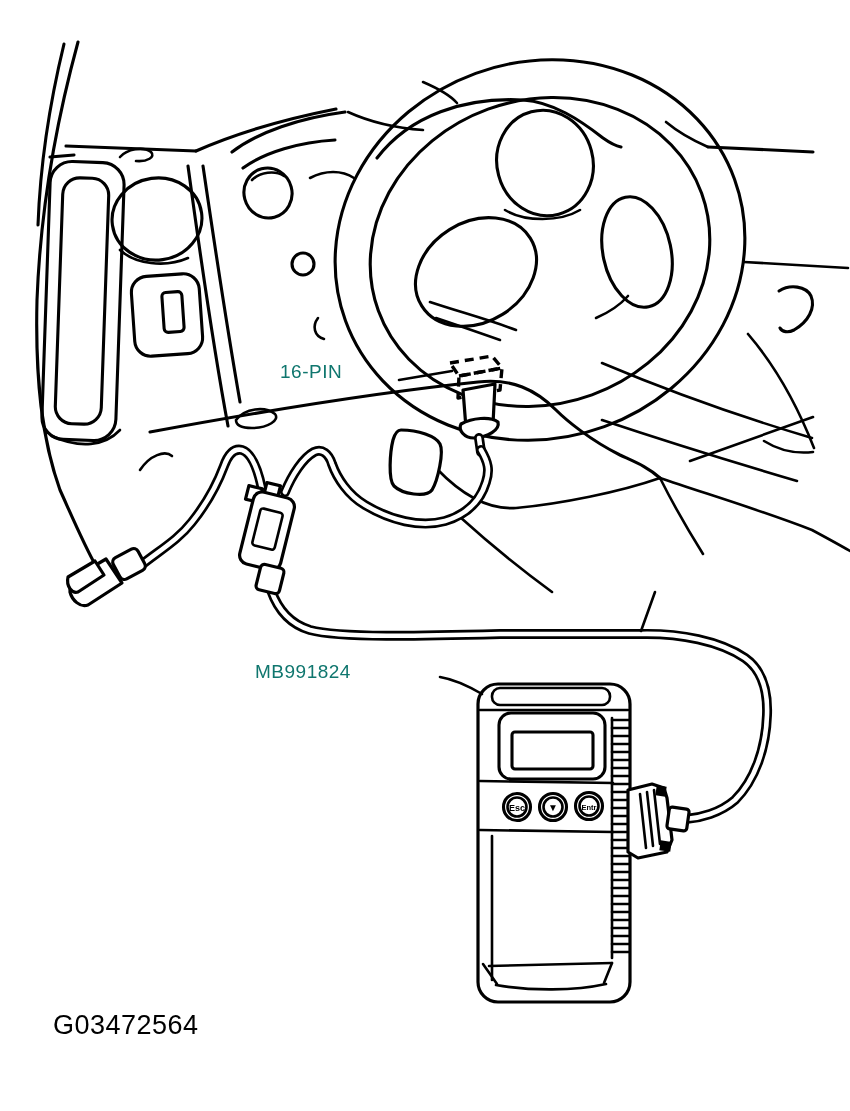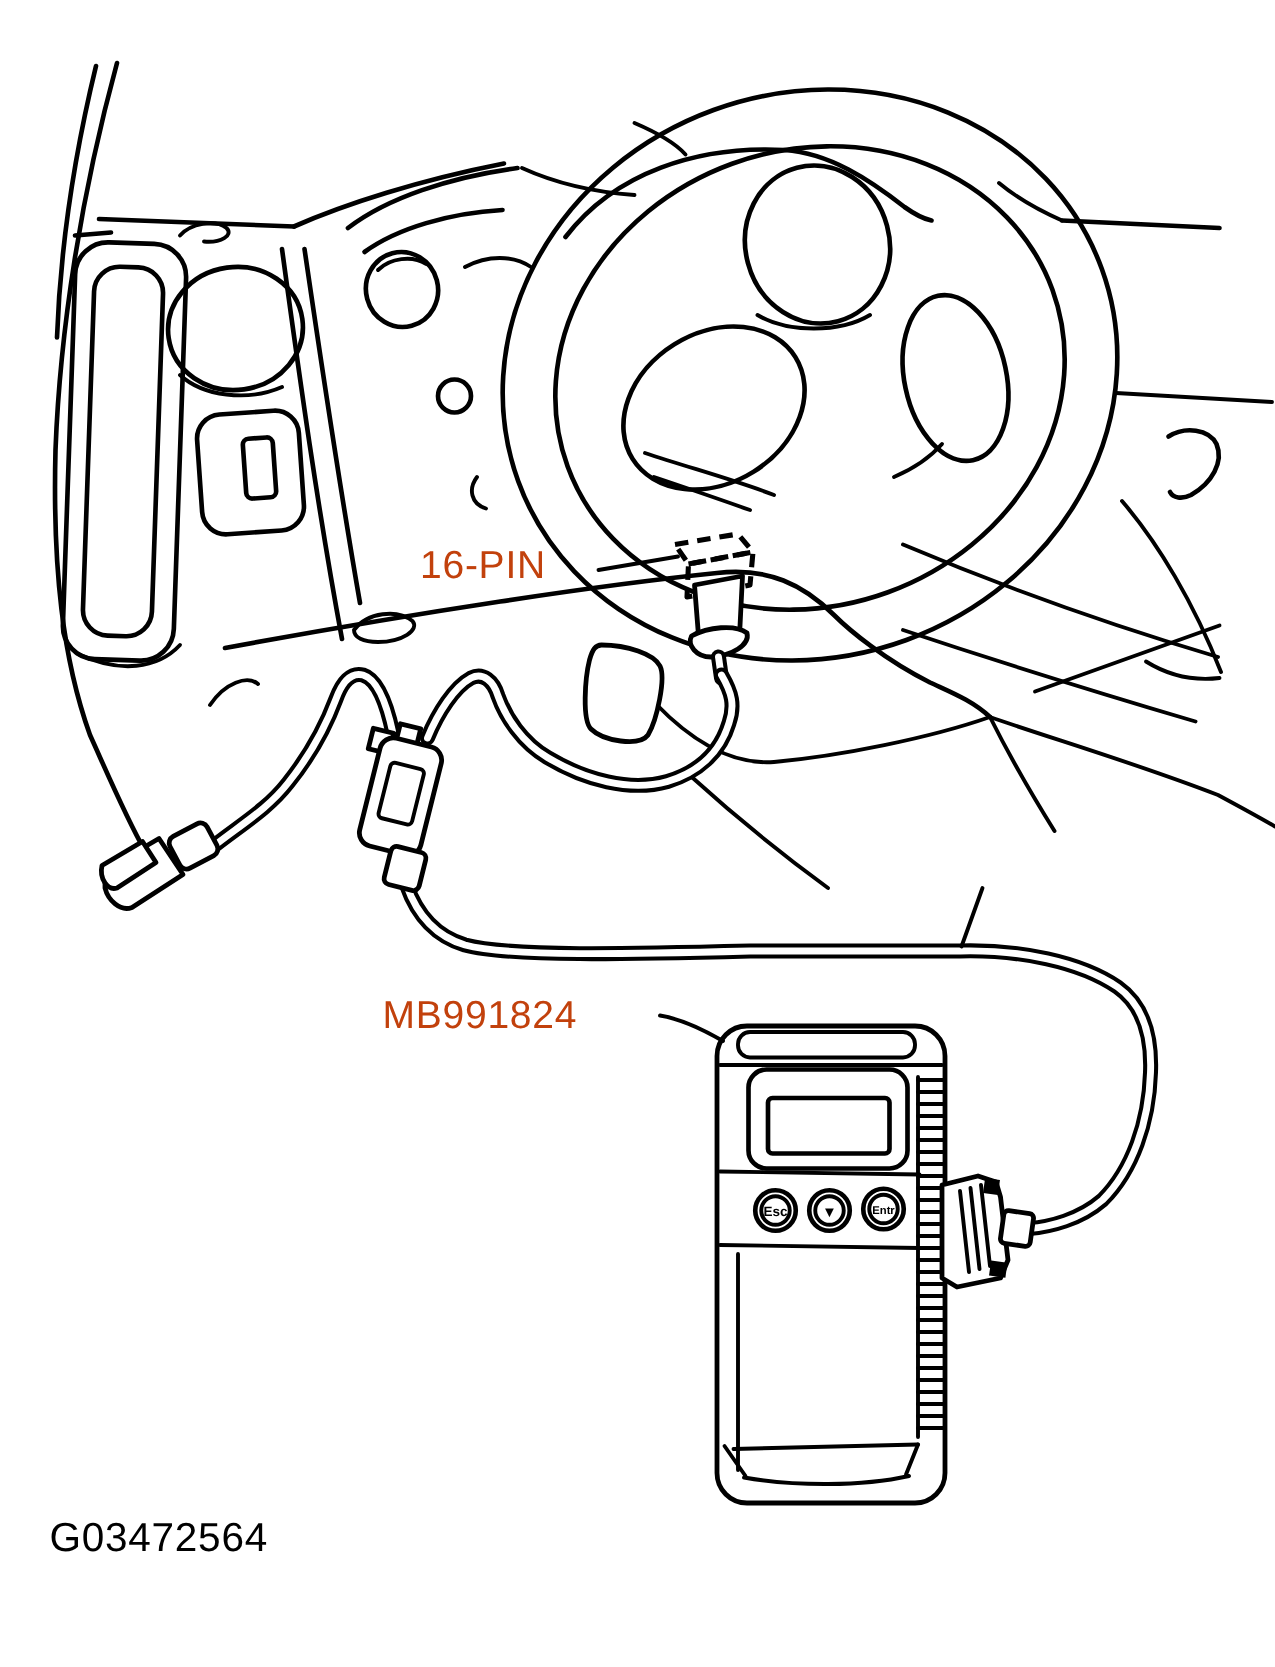--- a/index.html
+++ b/index.html
@@ -14,31 +14,32 @@
   .ln{fill:none;stroke:#000;stroke-width:3.1;stroke-linecap:round;stroke-linejoin:round;}
   .thin{fill:none;stroke:#000;stroke-width:2.6;stroke-linecap:round;stroke-linejoin:round;}
   .dash{fill:none;stroke:#000;stroke-width:3.4;stroke-dasharray:9 6;stroke-linejoin:round;}
   .tube-o{fill:none;stroke:#000;stroke-width:10;stroke-linecap:round;stroke-linejoin:round;}
   .tube-i{fill:none;stroke:#fff;stroke-width:4.6;stroke-linecap:round;stroke-linejoin:round;}
   .wfill{fill:#ffffff;stroke:#000;stroke-width:3.2;stroke-linejoin:round;}
   .bfill{fill:#000;stroke:none;}
   .btn-txt{font-family:"Liberation Sans",sans-serif;font-weight:bold;fill:#000;text-anchor:middle;}
   .label{
     position:absolute;
-    color:#c2410c;
-    font-size:26px;
+    color:#0f766e;
+    font-size:19px;
     letter-spacing:0.5px;
     white-space:nowrap;
   }
   .figno{
     position:absolute;
     color:#000;
     font-size:27px;
     letter-spacing:0.5px;
     white-space:nowrap;
+    margin-left:20px;
   }
 </style>
 </head>
 <body>
 
 <div id="canvas">
 
   <svg width="850" height="1111" viewBox="0 0 850 1111">
 
     <g>

